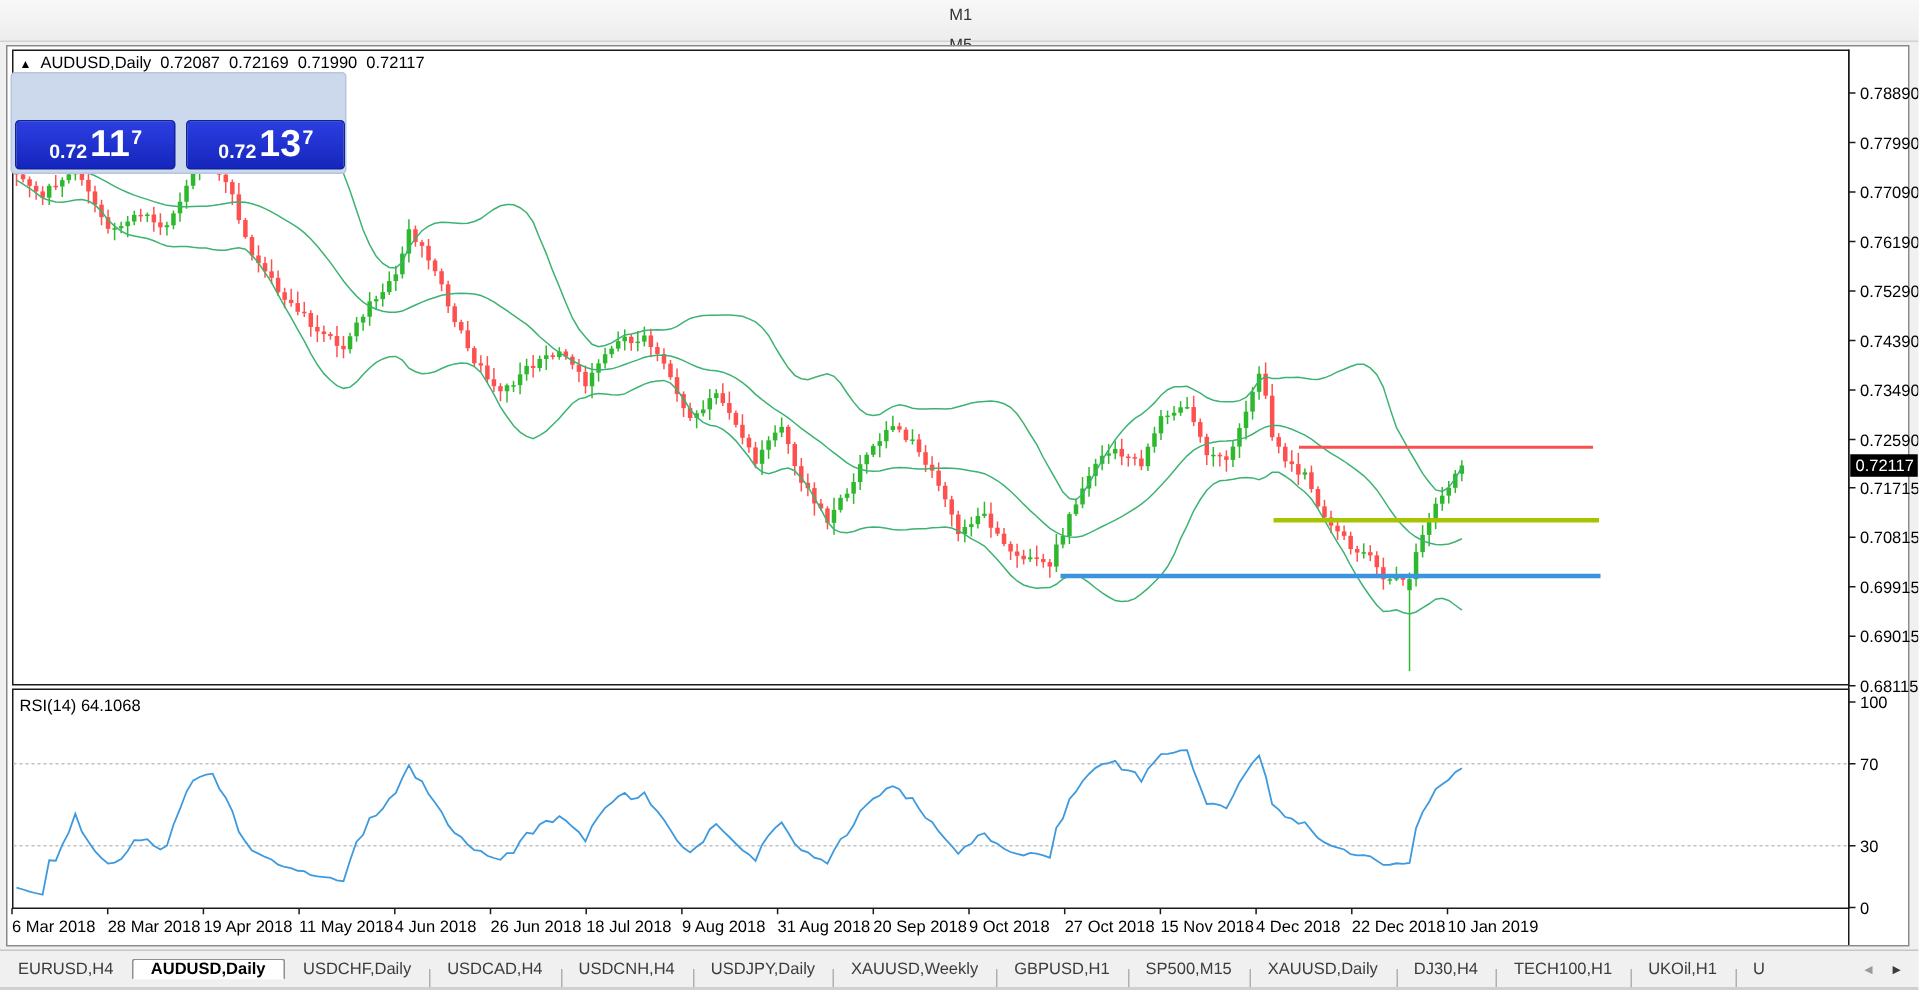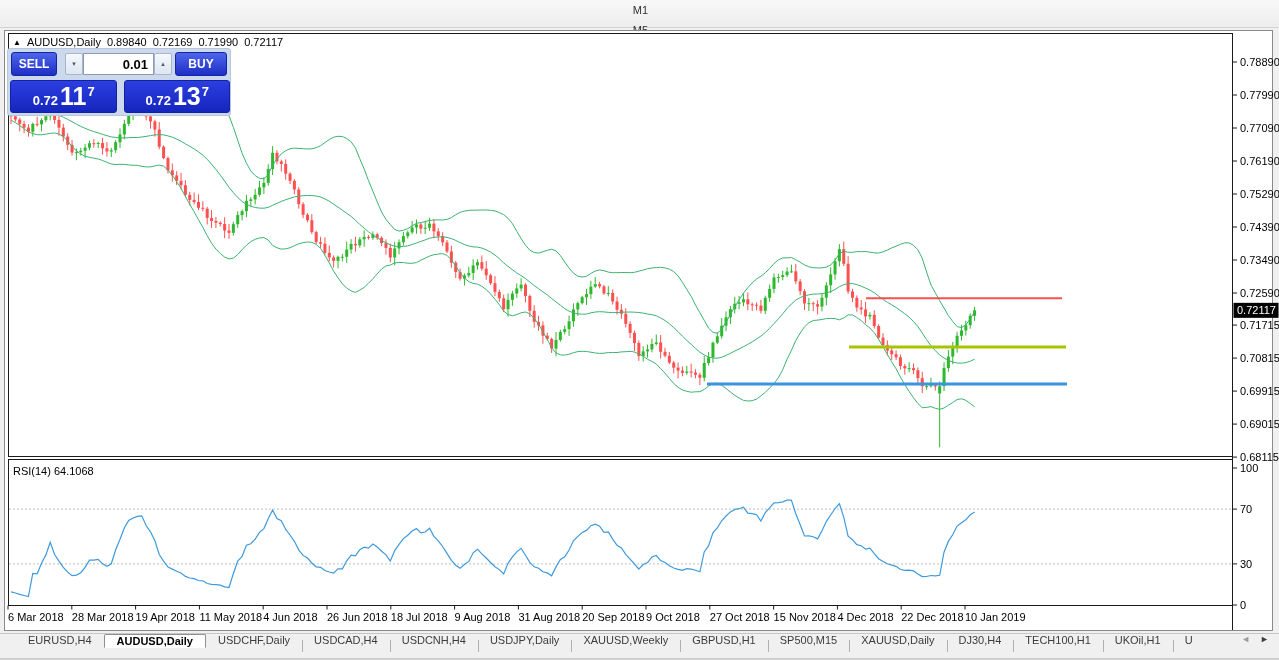--- a/index.html
+++ b/index.html
@@ -64,21 +64,21 @@
   }
   .tile-small{font-size:13px;font-weight:bold;margin:0 2px 3px 0;}
   .tile-big{font-size:25px;font-weight:bold;line-height:30px;}
   .tile-sup{font-size:13px;font-weight:bold;position:relative;top:-12px;left:1px;}
   
   .rsi-label{position:absolute;left:13px;top:465px;z-index:2;font-size:11px;color:#000;text-align:right;}
   
   .tabbar{
     position:absolute;left:0;top:633px;width:1279px;height:25px;
     background:#f0f0f0;border-top:1px solid #c6c6c6;
-    display:flex;align-items:flex-start;padding-left:16px;box-sizing:border-box;
+    display:flex;align-items:center;box-sizing:border-box;
     font-size:11px;color:#3c3c3c;z-index:3;
   }
   .tab{display:flex;align-items:center;padding:0 12px;position:relative;cursor:pointer;white-space:nowrap;}
   .tab:not(.active)::before{
     content:"";position:absolute;left:0;top:6px;height:12px;width:1px;background:#b0b0b0;
   }
   .tab:first-child::before,.tab.active::before,.tab.active + .tab::before{display:none;}
   .tab.active{
     background:#fff;border:1px solid #8f8f8f;border-bottom:1px solid #fff;
     font-weight:bold;color:#000;margin-top:0px;border-radius:2px 2px 0 0;
@@ -644,34 +644,27 @@
       <line x1="901.1999999999999" y1="605.5" x2="901.1999999999999" y2="609.5" stroke="#1a1a1a"></line>
       <text x="901.1999999999999" y="621">22 Dec 2018</text>
       <line x1="965" y1="605.5" x2="965" y2="609.5" stroke="#1a1a1a"></line>
       <text x="965" y="621">10 Jan 2019</text>
     </g>
   </svg>
 
 <div class="chart-title">
   <span class="marker">▲</span>
   <span>AUDUSD,Daily</span>
-  <span>0.89840</span>
+  <span>0.72087</span>
   <span>0.72169</span>
   <span>0.71990</span>
   <span>0.72117</span>
 </div>
 
 <div class="trade-panel">
-  <div class="tp-row1">
-    <button class="btn-blue sell-btn">SELL</button>
-    <button class="spin-btn down">▾</button>
-    <input class="vol-input" value="0.01" style="">
-    <button class="spin-btn up">▴</button>
-    <button class="btn-blue buy-btn">BUY</button>
-  </div>
   <div class="tp-tiles">
     <div class="tile">
       <span class="tile-small">0.72</span>
       <span class="tile-big">11</span>
       <span class="tile-sup">7</span>
     </div>
     <div class="tile">
       <span class="tile-small">0.72</span>
       <span class="tile-big">13</span>
       <span class="tile-sup">7</span>

